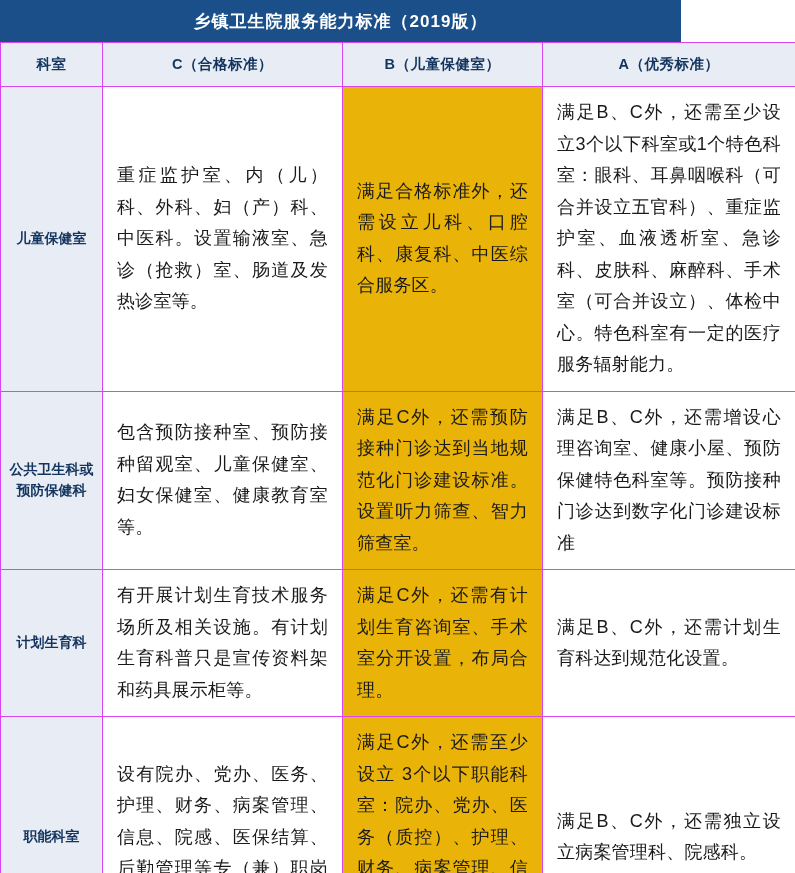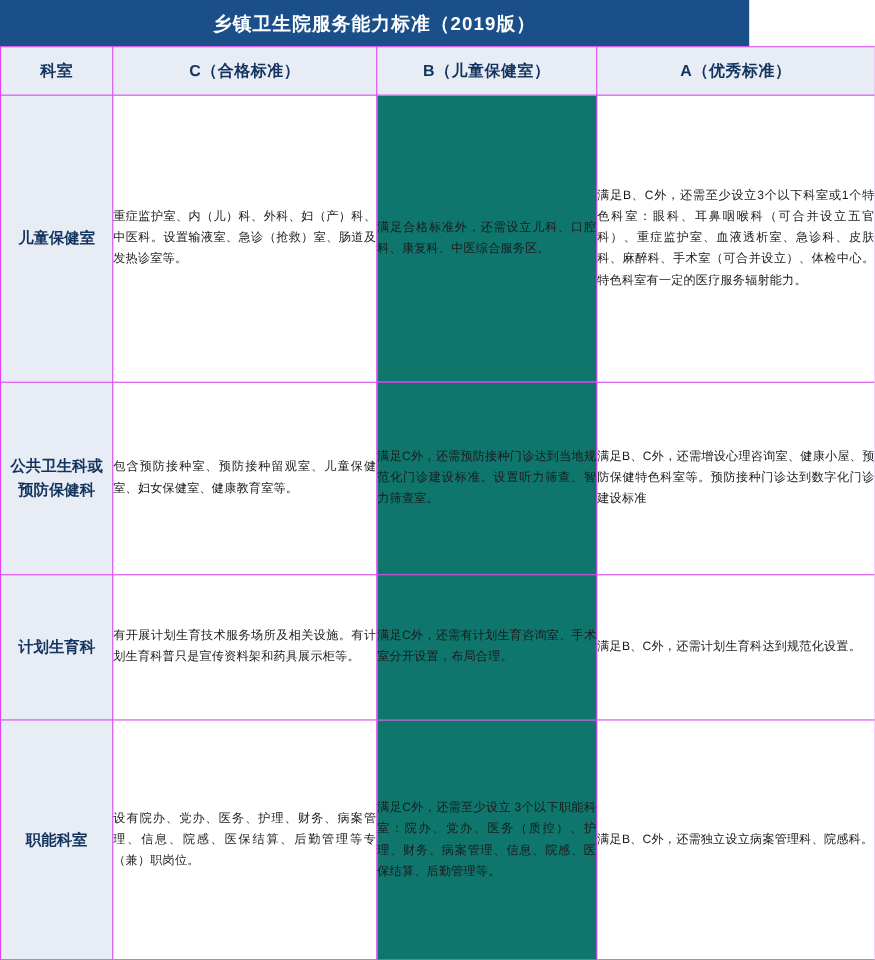--- a/index.html
+++ b/index.html
@@ -58,29 +58,29 @@
     color: #13345e;
     font-size: 14px;
     font-weight: bold;
     text-align: center;
     padding: 6px 4px;
     line-height: 1.55;
   }
   td.cell {
     background: #ffffff;
     color: #1a1a1a;
-    font-size: 11px;
+    font-size: 18px;
     line-height: 1.75;
-    padding: 10px 0;
+    padding: 10px 14px;
     text-align: justify;
     text-justify: inter-ideograph;
     letter-spacing: 0.2px;
   }
   td.cell.shade {
-    background: #0f766e;
+    background: #eab308;
   }
   col.c0 { width: 102px; }
   col.c1 { width: 240px; }
   col.c2 { width: 200px; }
   col.c3 { width: 253px; }
 </style>
 </head>
 <body>
 
 <div class="sheet">

